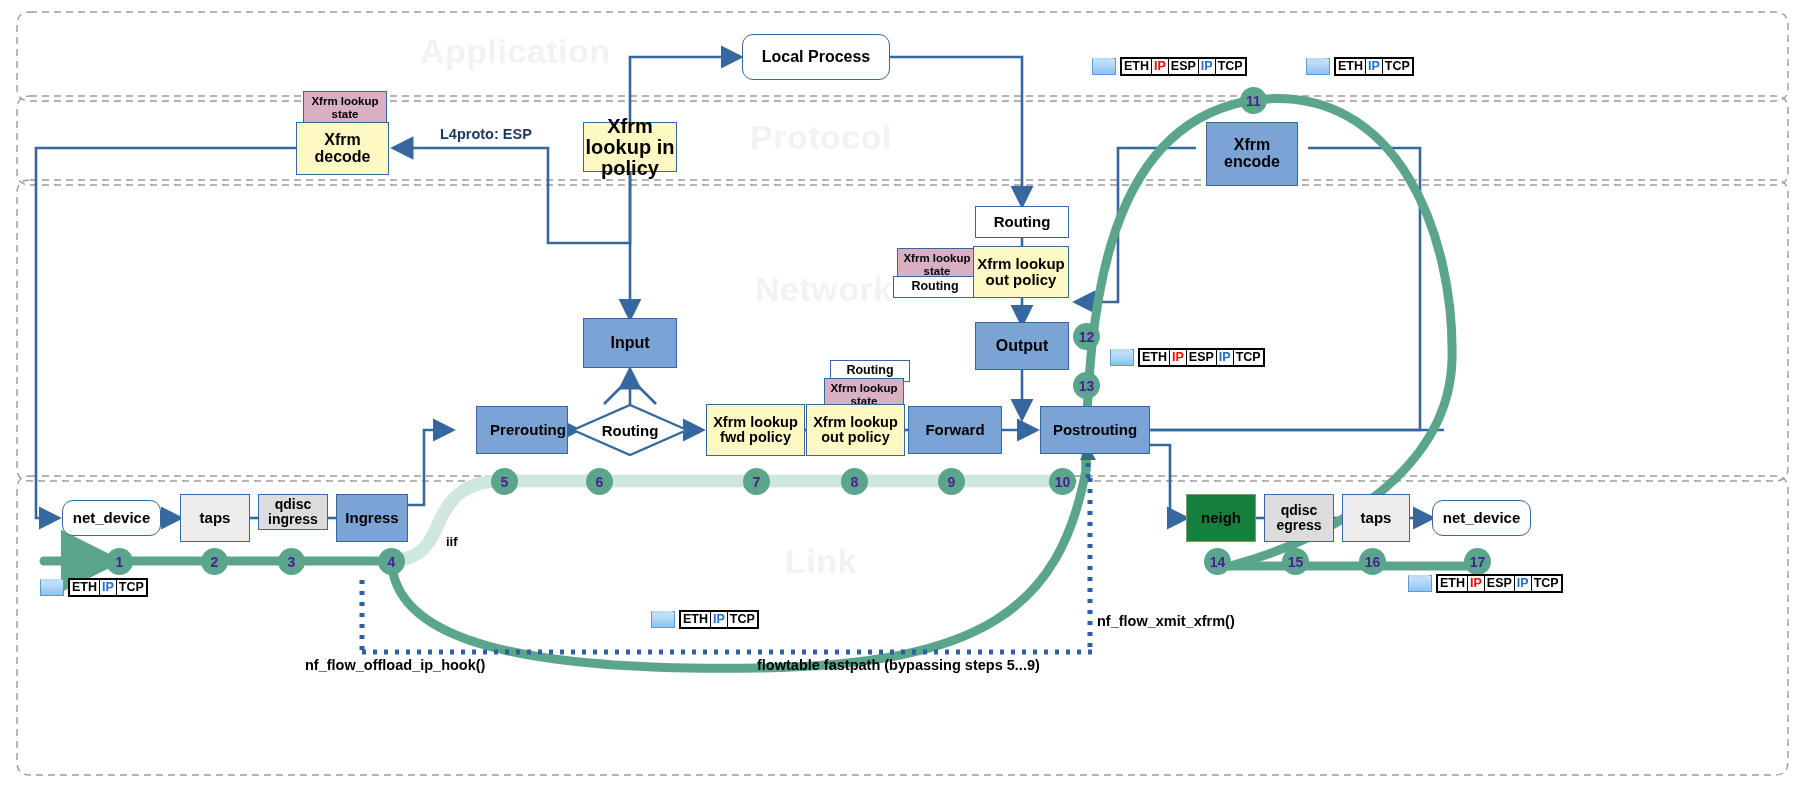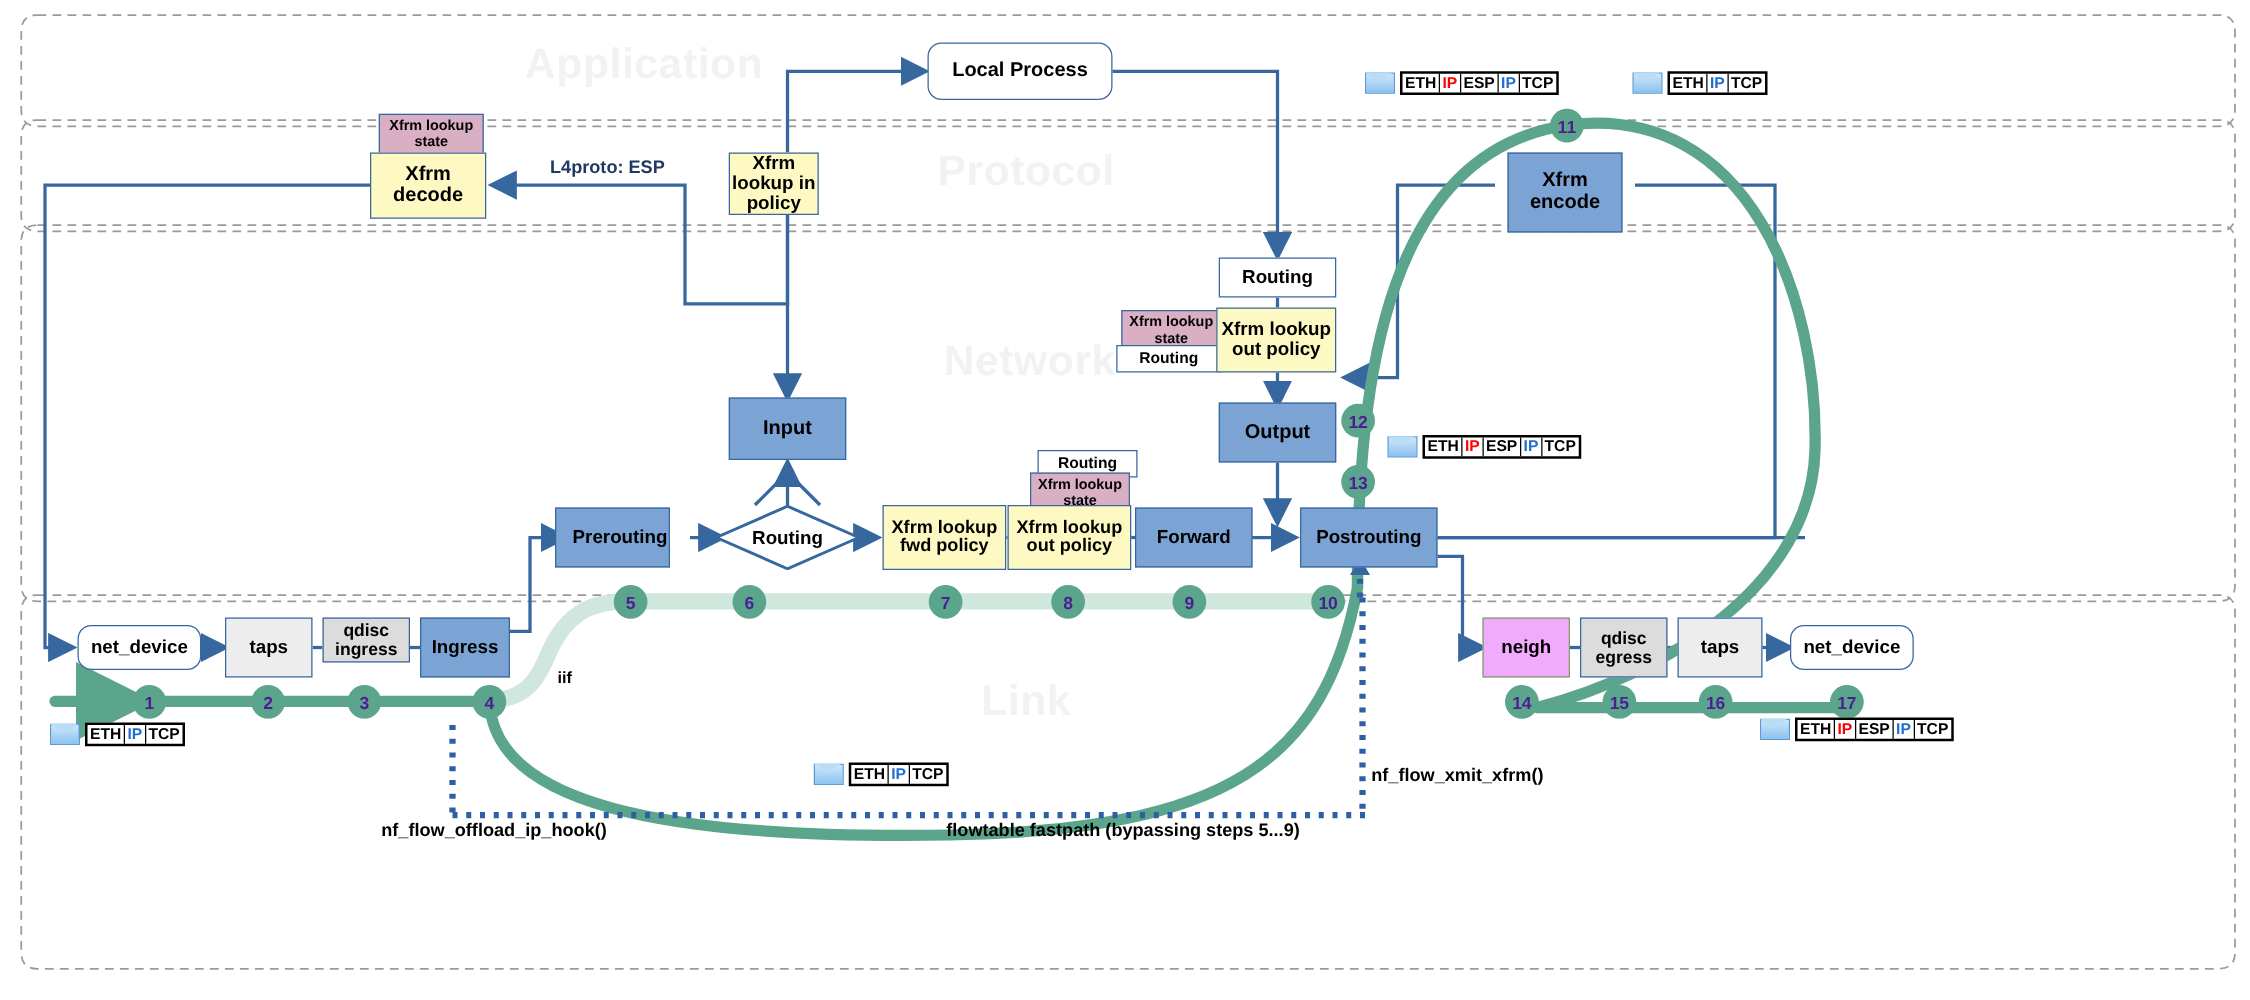--- a/index.html
+++ b/index.html
@@ -11,21 +11,21 @@
   .node{position:absolute;box-sizing:border-box;display:flex;align-items:center;
         justify-content:center;text-align:center;color:#000;font-weight:bold;
         line-height:1.05;}
 
   .nf{background:#7BA3D4;border:1.6px solid #36679f;}          
   .xfrm{background:#fef9c3;border:1.6px solid #36679f;}        
   .xst{background:#D9AFC4;border:1.6px solid #36679f;}         
   .white{background:#ffffff;border:1.6px solid #36679f;}
   .grey{background:#EDEDED;border:1.6px solid #36679f;}
   .grey2{background:#DCDCDC;border:1.6px solid #36679f;}
-  .green{background:#f0abfc;border:1.6px solid #7f9e6b;}
+  .green{background:#15803d;border:1.6px solid #7f9e6b;}
   .rounded{border-radius:11px;}
 
   .layerlbl{position:absolute;color:#F2F2F2;font-weight:bold;font-size:34px;
             letter-spacing:.5px;}
 
   .pkt{position:absolute;display:flex;align-items:center;gap:4px;}
   .env{width:24px;height:17px;position:relative;flex:0 0 auto;}
   .env i{position:absolute;inset:0;background:linear-gradient(#cfe6fb,#8cc2ef);
          border:1px solid #5b9bd5;box-sizing:border-box;}
   .env b{position:absolute;left:0;top:0;width:0;height:0;
@@ -145,35 +145,35 @@
   <div class="layerlbl" style="left:420px;top:32px;">Application</div>
   <div class="layerlbl" style="left:750px;top:118px;">Protocol</div>
   <div class="layerlbl" style="left:755px;top:270px;">Network</div>
   <div class="layerlbl" style="left:785px;top:542px;">Link</div>
 
   <div class="node white rounded" style="left:742px;top:34px;width:148px;height:46px;font-size:16px;">Local Process</div>
 
   <div class="node xst" style="left:303px;top:91px;width:84px;height:33px;font-size:11.5px;">Xfrm lookup state</div>
   <div class="node xfrm" style="left:296px;top:122px;width:93px;height:53px;font-size:16px;">Xfrm decode</div>
 
-  <div class="node xfrm" style="left:583px;top:122px;width:72px;height:50px;font-size:15px;">Xfrm lookup in policy</div>
+  <div class="node xfrm" style="left:583px;top:122px;width:94px;height:50px;font-size:20px;">Xfrm lookup in policy</div>
 
   <div class="node nf" style="left:1206px;top:122px;width:92px;height:64px;font-size:16px;">Xfrm encode</div>
 
   <div class="node white" style="left:975px;top:206px;width:94px;height:32px;font-size:15px;">Routing</div>
 
   <div class="node xst" style="left:897px;top:248px;width:80px;height:33px;font-size:11.5px;">Xfrm lookup state</div>
   <div class="node white" style="left:893px;top:276px;width:84px;height:22px;font-size:12.5px;">Routing</div>
   <div class="node xfrm" style="left:973px;top:246px;width:96px;height:52px;font-size:15px;">Xfrm lookup out policy</div>
 
   <div class="node nf" style="left:583px;top:318px;width:94px;height:50px;font-size:16px;">Input</div>
 
   <div class="node nf" style="left:975px;top:322px;width:94px;height:48px;font-size:16px;">Output</div>
 
-  <div class="node nf" style="left:444px;top:406px;width:92px;height:48px;font-size:15px;padding-left:12px;">Prerouting</div>
+  <div class="node nf" style="left:476px;top:406px;width:92px;height:48px;font-size:15px;padding-left:12px;">Prerouting</div>
 
   <div style="position:absolute;left:572px;top:404px;width:116px;height:52px;">
     <svg viewBox="0 0 116 52" style="position:absolute;inset:0;">
       <polygon points="58,1 115,26 58,51 1,26" fill="#fff" stroke="#36679F" stroke-width="2.4"></polygon>
     </svg>
     <div style="position:absolute;inset:0;display:flex;align-items:center;justify-content:center;
                 font-size:15px;font-weight:bold;">Routing</div>
   </div>
 
   <div class="node xfrm" style="left:706px;top:404px;width:99px;height:52px;font-size:14.5px;">Xfrm lookup fwd policy</div>

